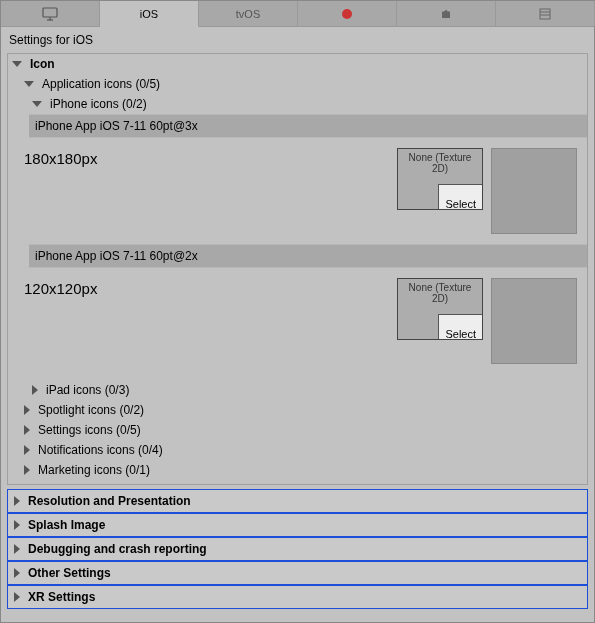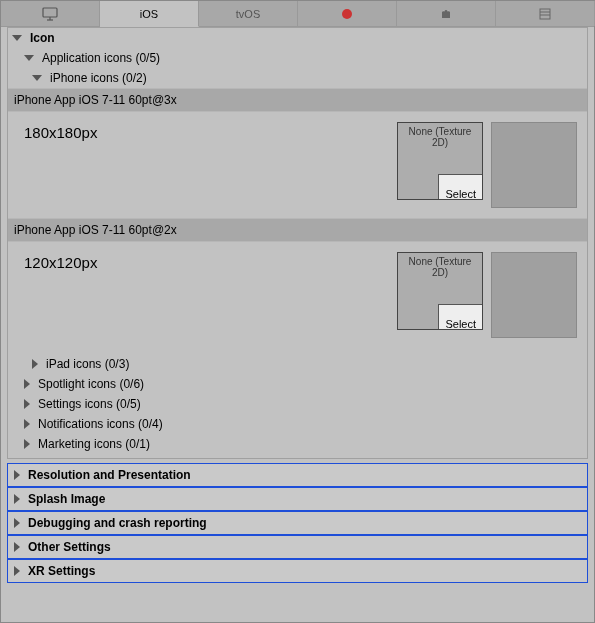--- a/index.html
+++ b/index.html
@@ -79,35 +79,36 @@
     border-color: transparent transparent transparent #555;
   }
   .indent1 { padding-left: 16px; }
   .indent2 { padding-left: 24px; }
   .slot-hdr {
     background: #a8a8a8;
     padding: 4px 6px;
     font-size: 12px;
     border-top: 1px solid #b7b7b7;
     border-bottom: 1px solid #b7b7b7;
+    margin-left: 21px;
   }
   .slot-body {
     display: flex;
     align-items: stretch;
     padding: 10px 10px 10px 16px;
     gap: 8px;
   }
   .slot-label {
     flex: 1;
     font-size: 15px;
     padding-top: 2px;
   }
   .tex-picker {
     width: 86px;
-    height: 78px;
+    height: 62px;
     background: #adadad;
     border: 1px solid #444;
     position: relative;
     display: flex;
     flex-direction: column;
     align-items: center;
   }
   .tex-picker .caption {
     font-size: 10px;
     color: #333;
@@ -173,20 +174,21 @@
     </div>
     <div class="tab">
       <svg width="14" height="14" viewBox="0 0 14 14">
           <rect x="2" y="2" width="10" height="10" fill="none" stroke="#666" stroke-width="1"></rect>
           <line x1="2" y1="5" x2="12" y2="5" stroke="#666"></line>
           <line x1="2" y1="8" x2="12" y2="8" stroke="#666"></line>
         </svg>
     </div>
   </div>
 
+  <div class="hdr">Settings for iOS</div>
 
   <div class="panel">
 
     <div class="group">
       <div class="row bold">
         <span class="foldout open"></span>
         <span>Icon</span>
       </div>
       <div class="row indent1">
         <span class="foldout open"></span>
@@ -218,21 +220,21 @@
       </div>
 
       <div style="height:6px"></div>
 
       <div class="row indent2">
         <span class="foldout closed"></span>
         <span>iPad icons (0/3)</span>
       </div>
       <div class="row indent1">
         <span class="foldout closed"></span>
-        <span>Spotlight icons (0/6)</span>
+        <span>Spotlight icons (0/2)</span>
       </div>
       <div class="row indent1">
         <span class="foldout closed"></span>
         <span>Settings icons (0/5)</span>
       </div>
       <div class="row indent1">
         <span class="foldout closed"></span>
         <span>Notifications icons (0/4)</span>
       </div>
       <div class="row indent1">

